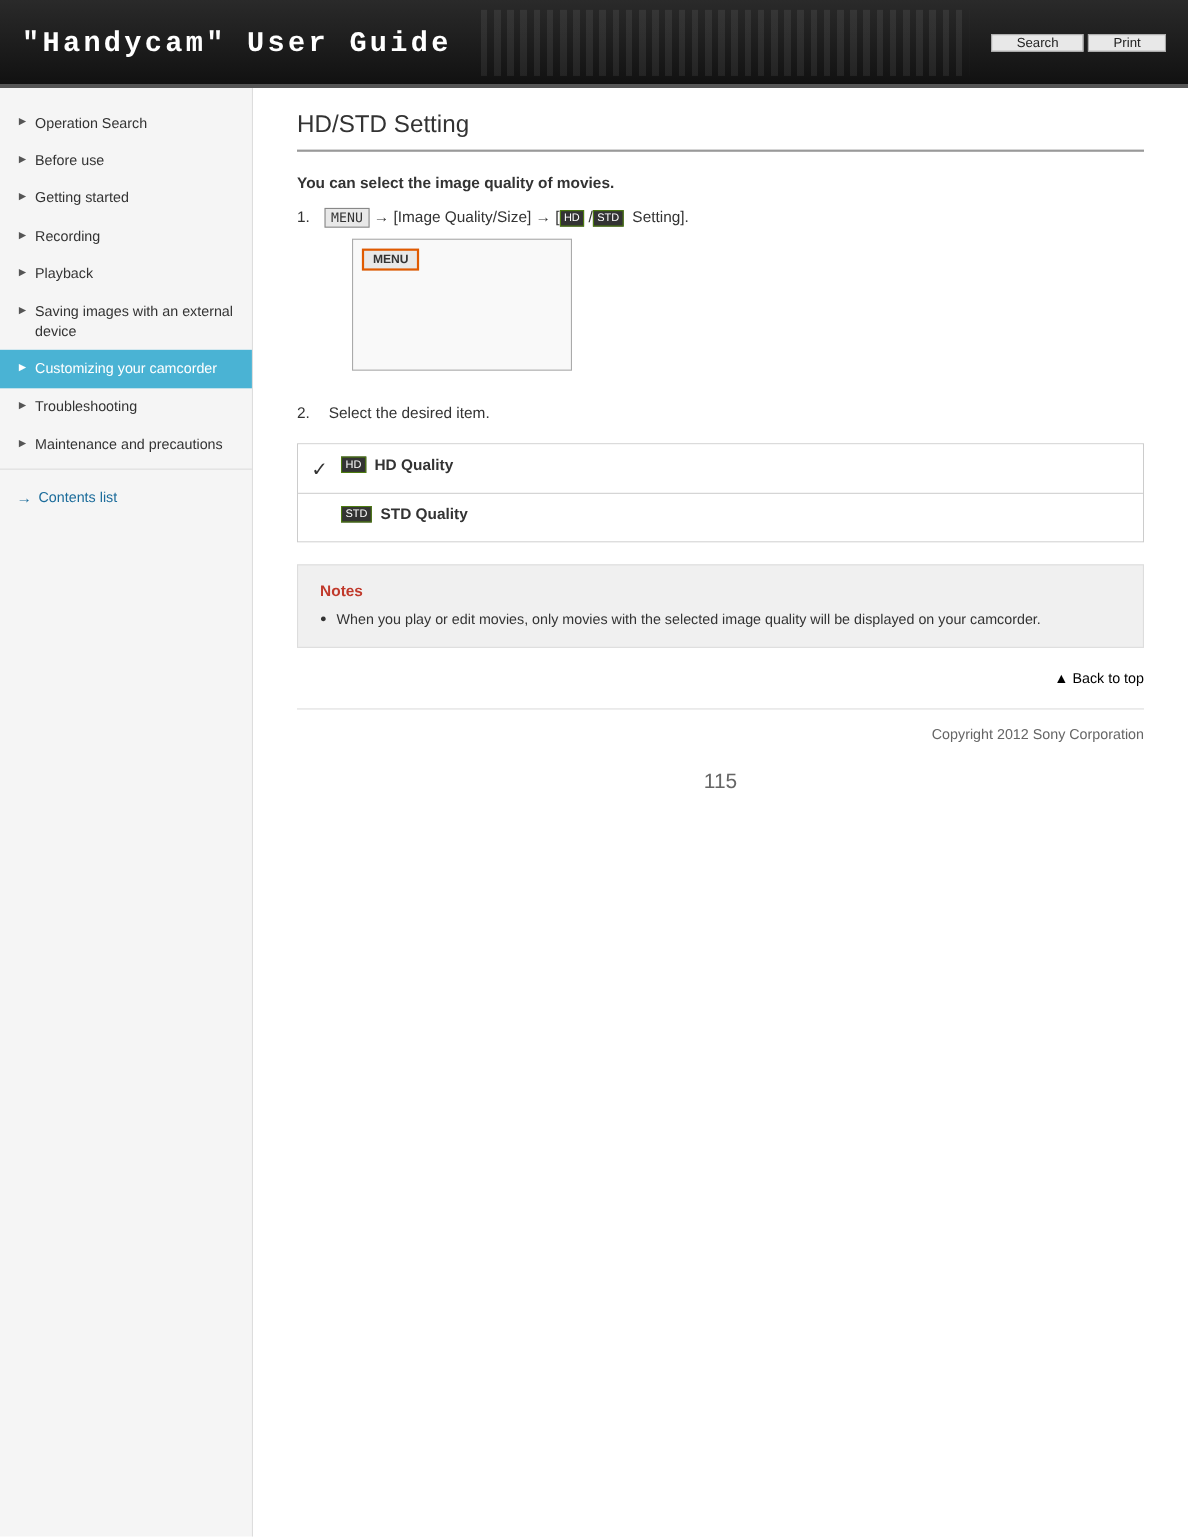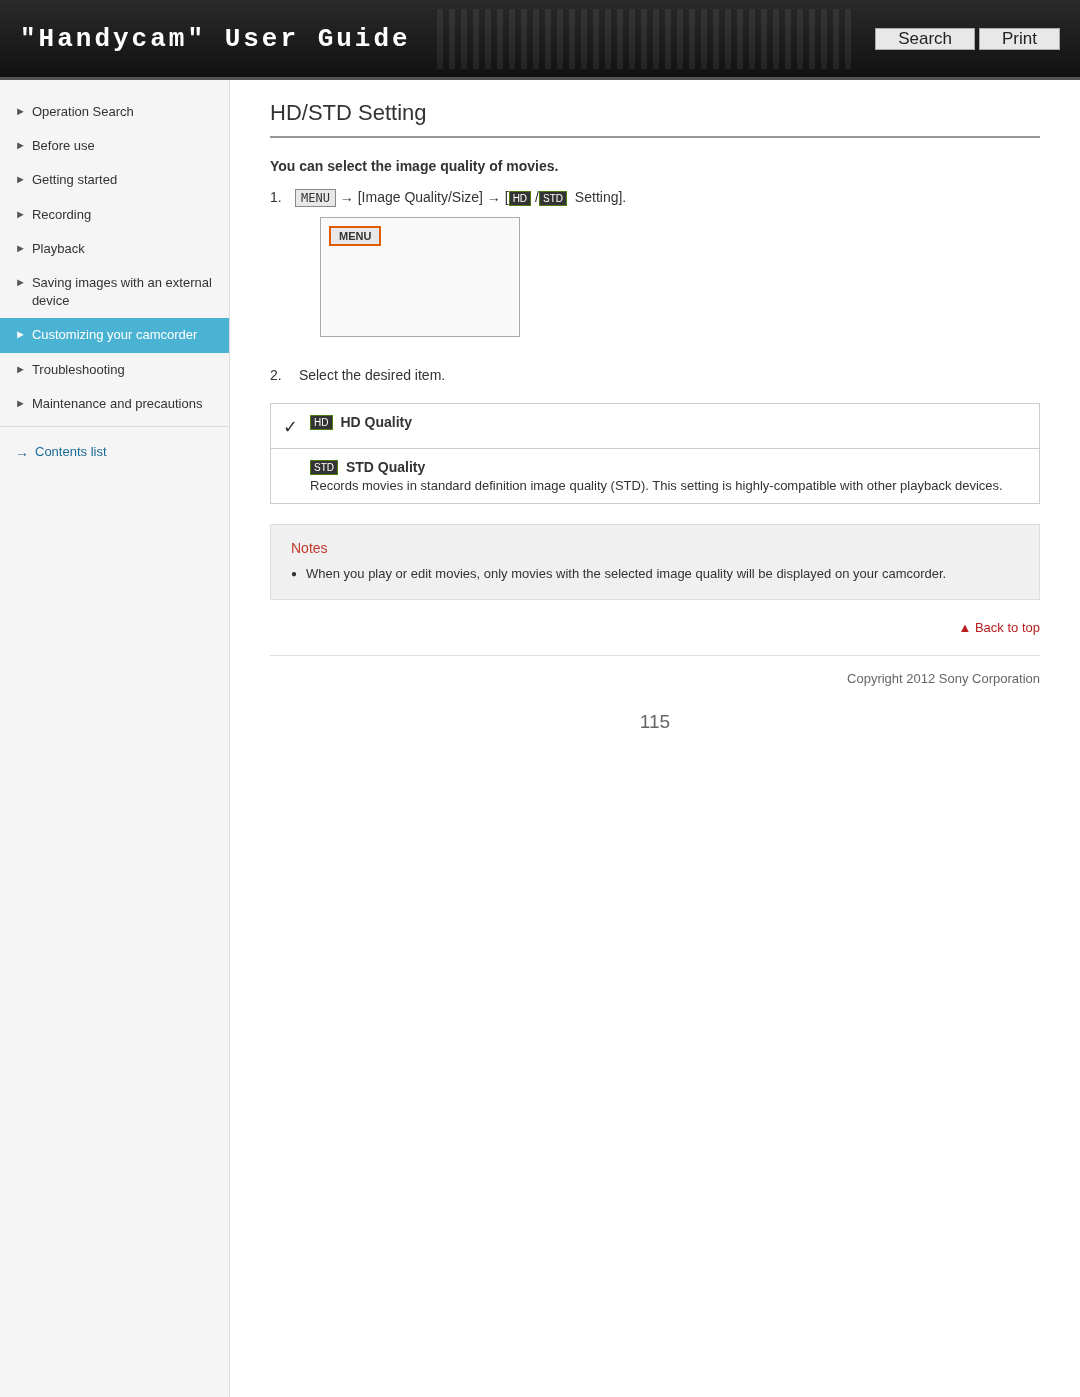--- a/index.html
+++ b/index.html
@@ -30,21 +30,21 @@
       font-weight: bold;
     }
     .header-buttons {
       display: flex;
       gap: 4px;
     }
     .header-btn {
       background: #e8e8e8;
       border: 1px solid #aaa;
       padding: 0 22px;
-      font-size: 17px;
+      font-size: 12px;
       cursor: pointer;
       color: #222;
     }
 
     
     .header-stripes {
       flex: 1;
       margin: 0 20px;
       height: 60px;
       background-image: repeating-linear-gradient(
@@ -250,21 +250,21 @@
     
     .notes-section {
       background: #f0f0f0;
       border: 1px solid #ddd;
       padding: 15px 20px;
       margin-top: 20px;
       margin-bottom: 20px;
     }
     .notes-title {
       color: #c0392b;
-      font-weight: normal;
+      font-weight: bold;
       font-size: 14px;
       margin-bottom: 8px;
     }
     .notes-list {
       list-style: none;
       padding: 0;
     }
     .notes-list li {
       padding-left: 15px;
       position: relative;
@@ -280,21 +280,21 @@
       top: 2px;
     }
 
     
     .back-to-top {
       text-align: right;
       margin-top: 15px;
       font-size: 13px;
     }
     .back-to-top a {
-      color: #b91c1c;
+      color: #000000;
       text-decoration: none;
     }
 
     
     .footer {
       border-top: 1px solid #ddd;
       padding: 15px 0;
       text-align: right;
       font-size: 13px;
       color: #666;
@@ -405,21 +405,20 @@
           </div>
         </div>
       </div>
 
       <div class="option-row unselected">
         <span class="checkmark">&nbsp;&nbsp;&nbsp;</span>
         <div class="option-content">
           <div class="option-title">
             <span class="badge badge-std">STD</span>&nbsp;<span>STD Quality</span>
           </div>
-          <div class="option-desc">Records movies in standard definition image quality (STD). This setting is highly-compatible with other playback devices.</div>
         </div>
       </div>
     </div>
 
     <div class="notes-section">
       <div class="notes-title">Notes</div>
       <ul class="notes-list">
         <li>When you play or edit movies, only movies with the selected image quality will be displayed on your camcorder.</li>
       </ul>
     </div>

